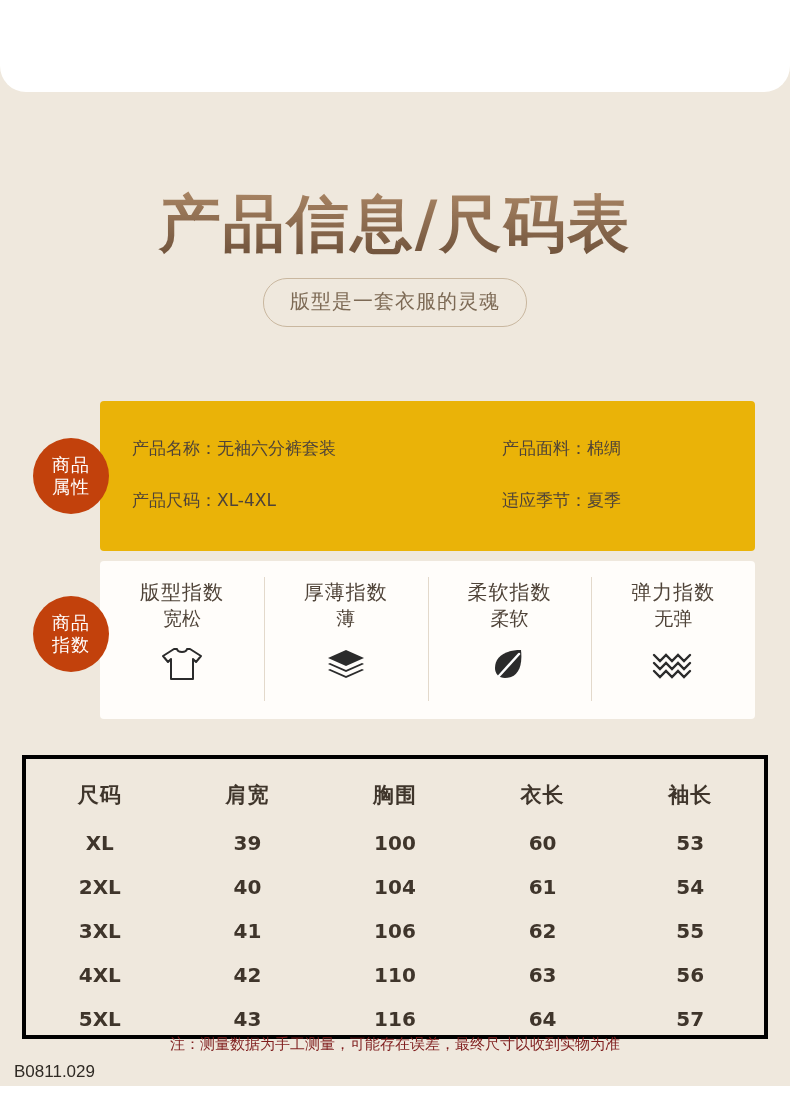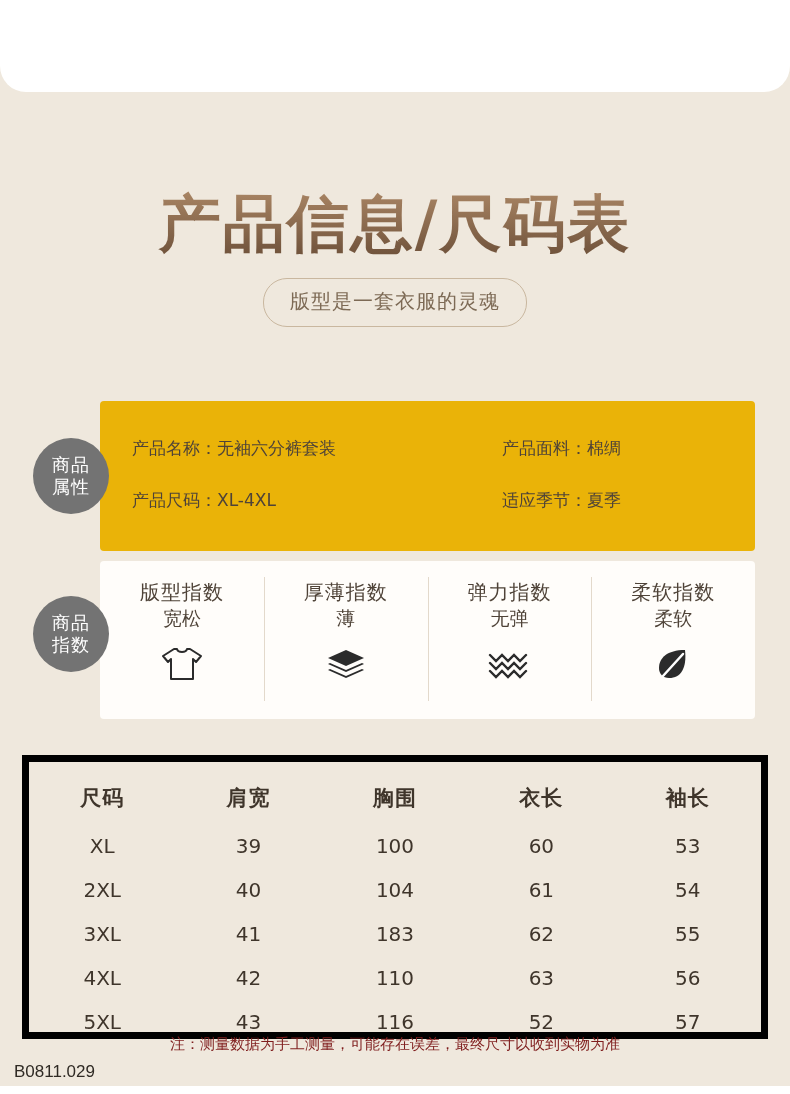--- a/index.html
+++ b/index.html
@@ -90,21 +90,21 @@
   }
   .attr-right {
     position: absolute;
     left: 370px; top: 0;
   }
   .badge {
     position: absolute;
     width: 76px;
     height: 76px;
     border-radius: 50%;
-    background: #737373;
+    background: #c2410c;
     color: #ffffff;
     display: flex;
     flex-direction: column;
     align-items: center;
     justify-content: center;
     font-size: 18px;
     line-height: 1.25;
     font-family: "DejaVu Sans", "Liberation Sans", sans-serif;
     letter-spacing: 1px;
   }
@@ -156,21 +156,21 @@
     align-items: center;
     justify-content: center;
   }
 
   
   .size-table {
     position: absolute;
     left: 22px; top: 755px;
     width: 746px;
     height: 284px;
-    border: 7px solid #000000;
+    border: 4px solid #000000;
     box-sizing: border-box;
     background: transparent;
   }
   table {
     width: 100%;
     border-collapse: collapse;
     font-family: "DejaVu Sans", "Liberation Sans", sans-serif;
   }
   th, td {
     text-align: center;
@@ -178,20 +178,21 @@
   }
   th {
     font-size: 21px;
     font-weight: bold;
     padding: 22px 0 12px 0;
     letter-spacing: 1px;
   }
   td {
     font-size: 20px;
     padding: 10px 0;
+    font-weight: bold;
   }
   .note {
     position: absolute;
     left: 0; top: 1035px;
     width: 790px;
     text-align: center;
     font-size: 15px;
     color: #7f1d1d;
     font-family: "DejaVu Sans", "Liberation Sans", sans-serif;
   }
@@ -251,49 +252,49 @@
     </div>
 
     <div class="index-col">
       <div class="idx-title">厚薄指数</div>
       <div class="idx-value">薄</div>
       <div class="idx-icon">
         <svg width="44" height="36" viewBox="0 0 44 36">
           <path d="M22 4 L40 12 L22 20 L4 12 Z" fill="#2b2b2b"></path>
           <path d="M6 17 L22 24 L38 17 L40 18 L22 26 L4 18 Z" fill="#2b2b2b"></path>
           <path d="M6 23 L22 30 L38 23 L40 24 L22 32 L4 24 Z" fill="#2b2b2b"></path>
+        </svg>
+      </div>
+    </div>
+
+    <div class="index-col">
+      <div class="idx-title">柔软指数</div>
+      <div class="idx-value">柔软</div>
+      <div class="idx-icon">
+        <svg width="44" height="36" viewBox="0 0 44 36">
+          <path d="M34 4 C16 4 8 12 8 22 C8 28 12 32 18 32 C30 32 36 22 34 4 Z" fill="#2b2b2b"></path>
+          <path d="M12 30 L32 8" stroke="#ffffff" stroke-width="2.5" stroke-linecap="round"></path>
         </svg>
       </div>
     </div>
 
     <div class="index-col">
       <div class="idx-title">弹力指数</div>
       <div class="idx-value">无弹</div>
       <div class="idx-icon">
         <svg width="48" height="34" viewBox="0 0 48 34">
           <g fill="none" stroke="#2b2b2b" stroke-width="2.4" stroke-linecap="round">
             <path d="M5 8 L11 14 L17 8 L23 14 L29 8 L35 14 L41 8"></path>
             <path d="M5 16 L11 22 L17 16 L23 22 L29 16 L35 22 L41 16"></path>
             <path d="M5 24 L11 30 L17 24 L23 30 L29 24 L35 30 L41 24"></path>
           </g>
         </svg>
       </div>
     </div>
 
-    <div class="index-col">
-      <div class="idx-title">柔软指数</div>
-      <div class="idx-value">柔软</div>
-      <div class="idx-icon">
-        <svg width="44" height="36" viewBox="0 0 44 36">
-          <path d="M34 4 C16 4 8 12 8 22 C8 28 12 32 18 32 C30 32 36 22 34 4 Z" fill="#2b2b2b"></path>
-          <path d="M12 30 L32 8" stroke="#ffffff" stroke-width="2.5" stroke-linecap="round"></path>
-        </svg>
-      </div>
-    </div>
-
   </div>
   <div class="badge badge-index">
     <span>商品</span>
     <span>指数</span>
   </div>
 
   <div class="size-table">
     <table>
       <thead>
         <tr>
@@ -315,36 +316,36 @@
         <tr>
           <td>2XL</td>
           <td>40</td>
           <td>104</td>
           <td>61</td>
           <td>54</td>
         </tr>
         <tr>
           <td>3XL</td>
           <td>41</td>
-          <td>183</td>
+          <td>106</td>
           <td>62</td>
           <td>55</td>
         </tr>
         <tr>
           <td>4XL</td>
           <td>42</td>
           <td>110</td>
           <td>63</td>
           <td>56</td>
         </tr>
         <tr>
           <td>5XL</td>
           <td>43</td>
           <td>116</td>
-          <td>52</td>
+          <td>64</td>
           <td>57</td>
         </tr>
       </tbody>
     </table>
   </div>
 
   <div class="note">注：测量数据为手工测量，可能存在误差，最终尺寸以收到实物为准</div>
   <div class="code">B0811.029</div>
   <div class="bottom-strip"></div>
 

